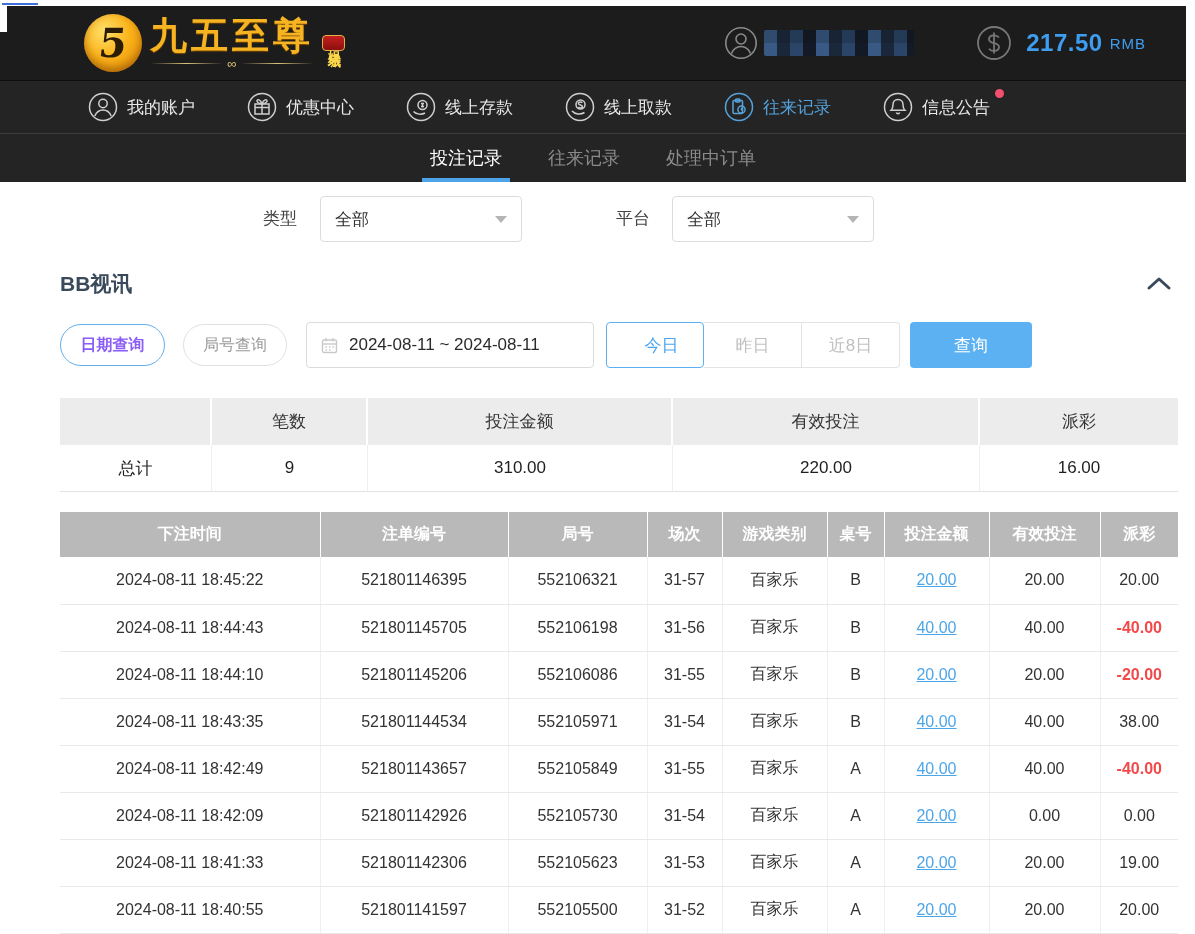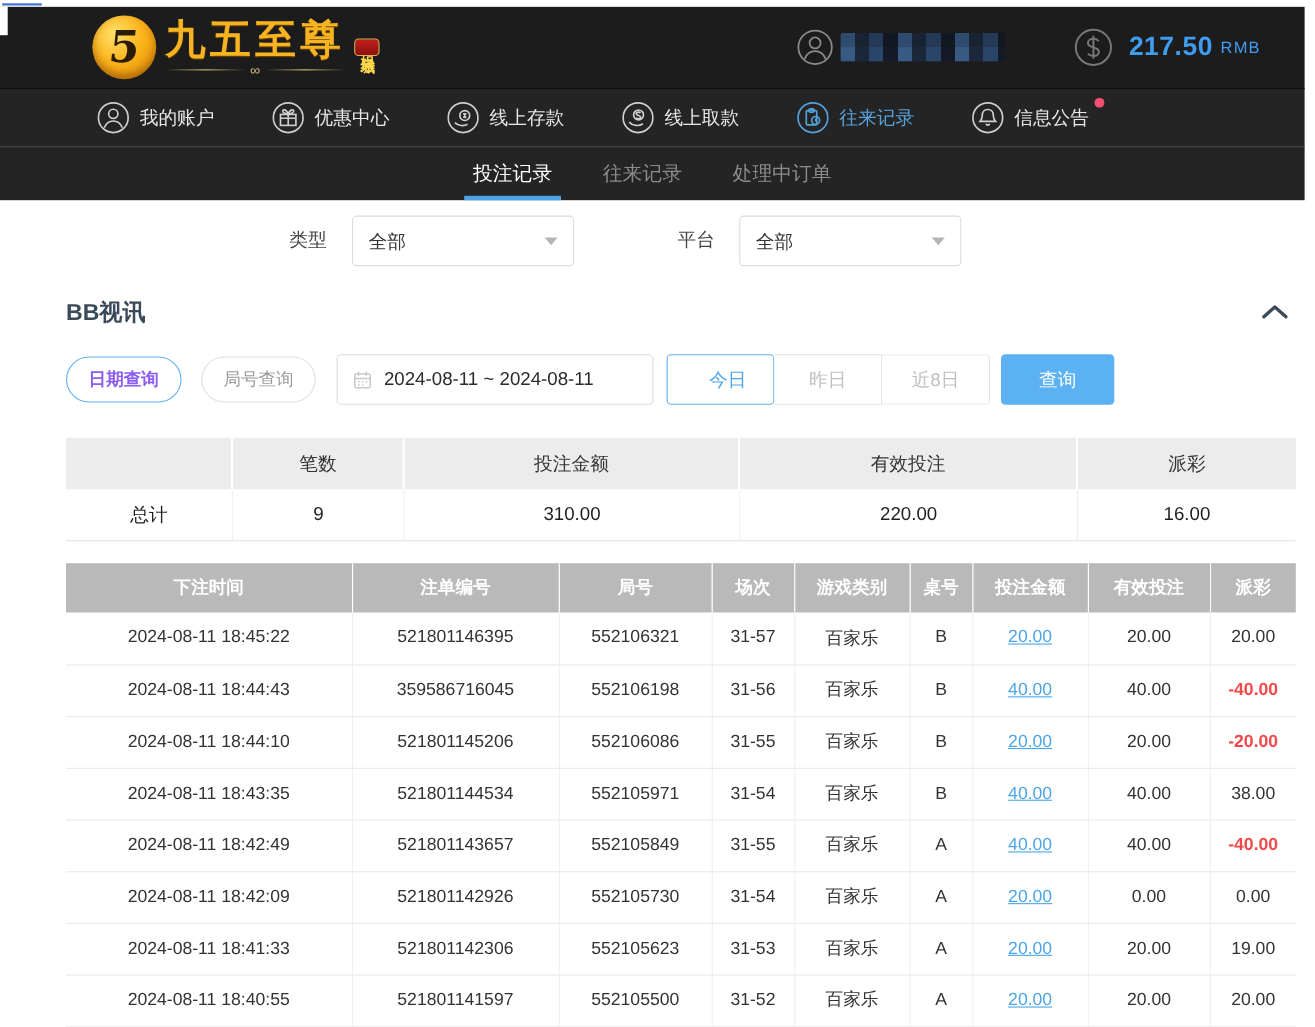--- a/index.html
+++ b/index.html
@@ -72,21 +72,21 @@
   .pill-round { width:104px; border:1px solid #e0e0e0; color:#999; margin-right:19px; }
   .date-input { width:288px; height:46px; border:1px solid #dcdcdc; border-radius:4px; display:flex; align-items:center; padding:0 14px; margin-right:12px; cursor:pointer; }
   .date-input .cal { color:#c9c9c9; display:inline-flex; }
   .date-input .date-text { margin-left:11px; font-size:17px; color:#2b2b2b; }
   .range-group { display:flex; height:46px; margin-right:10px; }
   .range-btn { width:98px; height:46px; background:#fff; border:1px solid #e3e3e3; font-size:17px; color:#c0c0c0; display:flex; align-items:center; justify-content:center; cursor:pointer; }
   .range-btn + .range-btn { border-left:none; }
   .range-btn:first-child { border-radius:4px 0 0 4px; }
   .range-btn:last-child { border-radius:0 4px 4px 0; }
   .range-btn.active { border:1px solid #5fb0f2; color:#4ba4ee; border-radius:4px;padding-left:13px; }
-  .search-btn { width:103px; height:46px; background:#5cb1f2; border:none; border-radius:4px; color:#fff; font-size:17px; cursor:pointer; }
+  .search-btn { width:122px; height:46px; background:#5cb1f2; border:none; border-radius:4px; color:#fff; font-size:17px; cursor:pointer; }
 
   
   .summary { position:absolute; left:60px; top:398px; width:1118px; }
   .sum-row { display:flex; }
   .sum-cell { height:47px; display:flex; align-items:center; justify-content:center; font-size:17px; }
   .sum-row.head .sum-cell { background:#ececec; color:#333; border-right:2px solid #fff; }
   .sum-row.head .sum-cell:last-child { border-right:none; }
   .sum-row.body .sum-cell { background:#fff; color:#1f1f1f; border-right:1px solid #efefef; border-bottom:1px solid #e3e3e3; }
   .sum-row.body .sum-cell:last-child { border-right:none; }
 
@@ -315,21 +315,21 @@
             <td>552106321</td>
             <td>31-57</td>
             <td>百家乐</td>
             <td>B</td>
             <td><a class="amt-link">20.00</a></td>
             <td>20.00</td>
             <td>20.00</td>
           </tr>
           <tr>
             <td>2024-08-11 18:44:43</td>
-            <td>359586716045</td>
+            <td>521801145705</td>
             <td>552106198</td>
             <td>31-56</td>
             <td>百家乐</td>
             <td>B</td>
             <td><a class="amt-link">40.00</a></td>
             <td>40.00</td>
             <td class="neg">-40.00</td>
           </tr>
           <tr>
             <td>2024-08-11 18:44:10</td>

